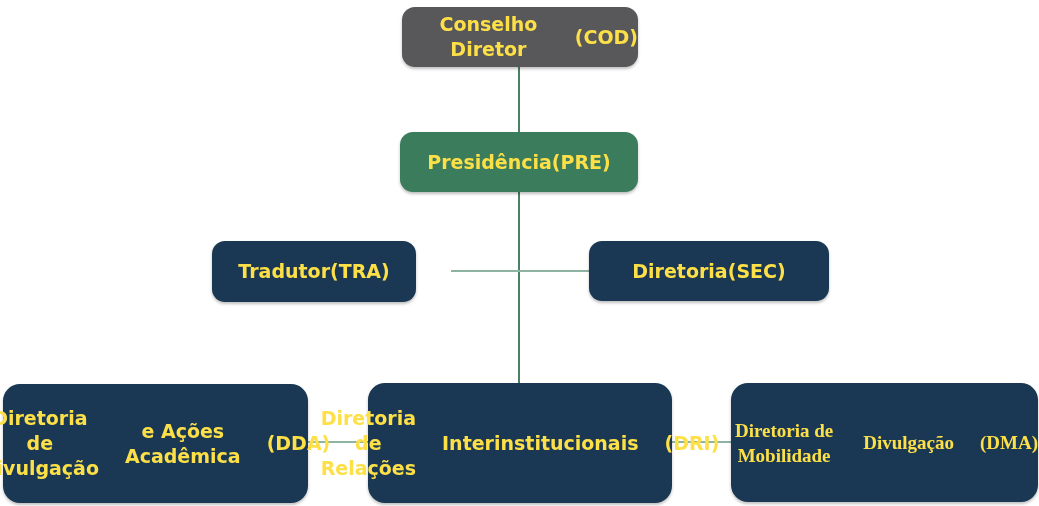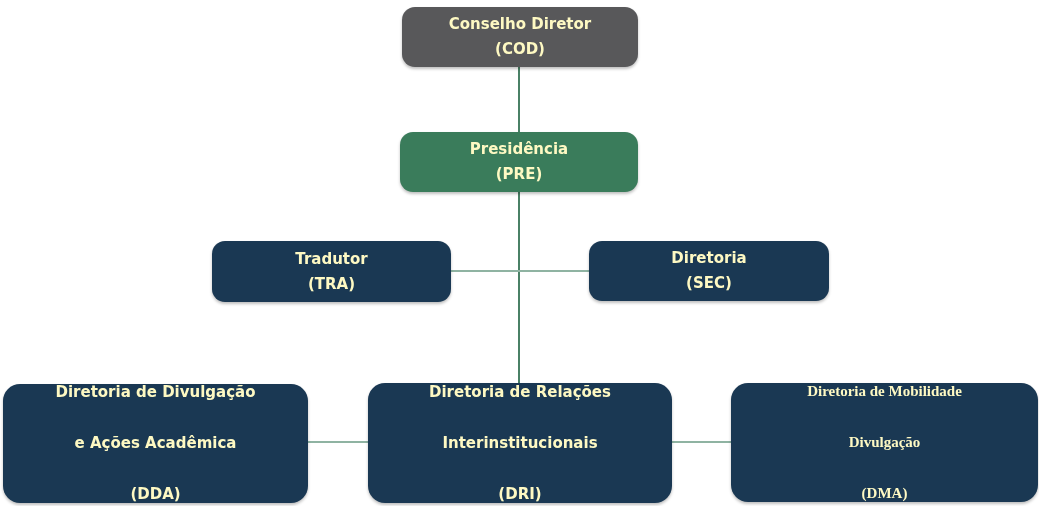--- a/index.html
+++ b/index.html
@@ -12,41 +12,41 @@
     position: relative;
     width: 1039px;
     height: 506px;
     background: #ffffff;
     overflow: hidden;
   }
   .node {
     position: absolute;
     box-sizing: border-box;
     display: flex;
-    flex-direction: column;
+    flex-direction: row;
     align-items: center;
     justify-content: center;
-    color: #fef9c3;
+    color: #fde047;
     font-weight: bold;
-    font-size: 15px;
+    font-size: 19px;
     line-height: 25px;
     text-align: center;
     border-radius: 13px;
     box-shadow: 0 2px 3px rgba(0,0,0,0.25);
     z-index: 2;
   }
   .node.big { border-radius: 17px; gap: 26px; }
   .conn { position: absolute; z-index: 1; }
   .conn.v { width: 2px; }
   .conn.h { height: 2px; }
 
   
   #node-cod { left: 402px; top: 7px;   width: 236px; height: 60px; }
   #node-pre { left: 400px; top: 132px; width: 238px; height: 60px; align-items: center; }
-  #node-tra { left: 212px; top: 241px; width: 239px; height: 61px; }
+  #node-tra { left: 212px; top: 241px; width: 204px; height: 61px; }
   #node-sec { left: 589px; top: 241px; width: 240px; height: 60px; }
   #node-dda { left: 3px;   top: 384px; width: 305px; height: 119px; }
   #node-dri { left: 368px; top: 383px; width: 304px; height: 120px; }
   #node-dma { left: 731px; top: 383px; width: 307px; height: 119px; font-family: Liberation Serif, serif; }
 
   
   #conn-cod-pre { left: 518px; top: 67px;  height: 65px; }
   #conn-pre-dri { left: 518px; top: 192px; height: 191px; }
   #conn-tra-sec { left: 451px; top: 270px; width: 138px; }
   #conn-dda-dri { left: 308px; top: 441px; width: 60px; }

